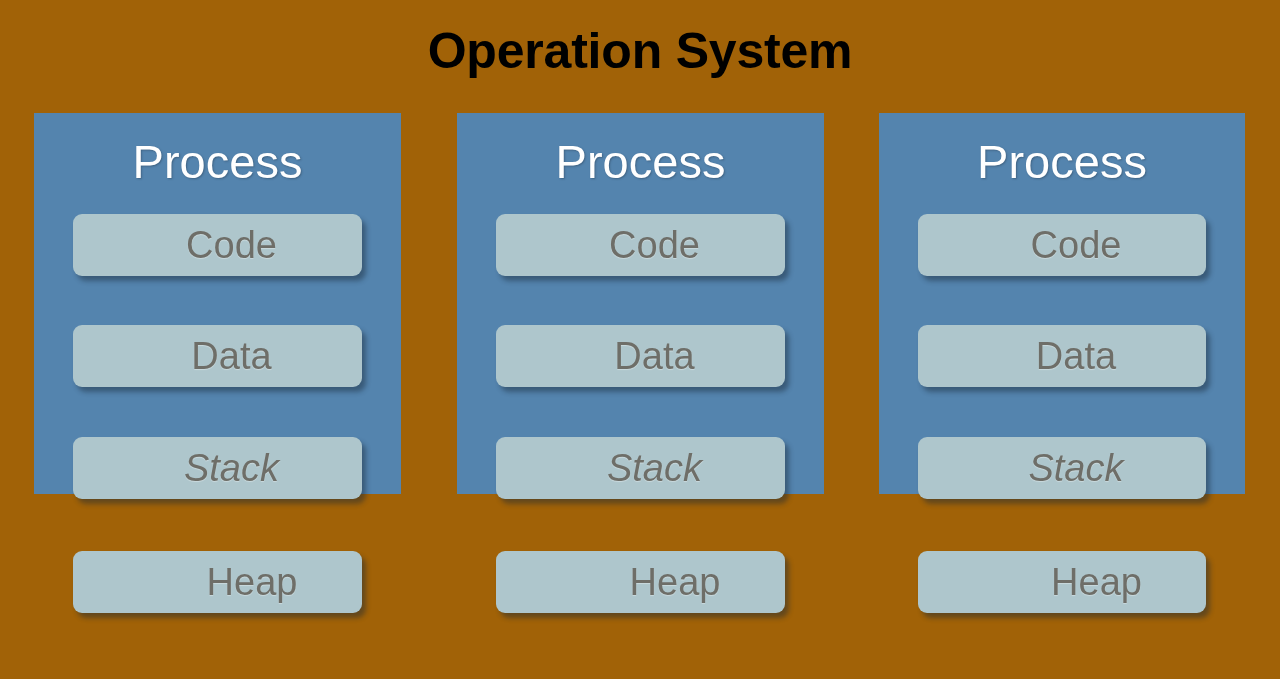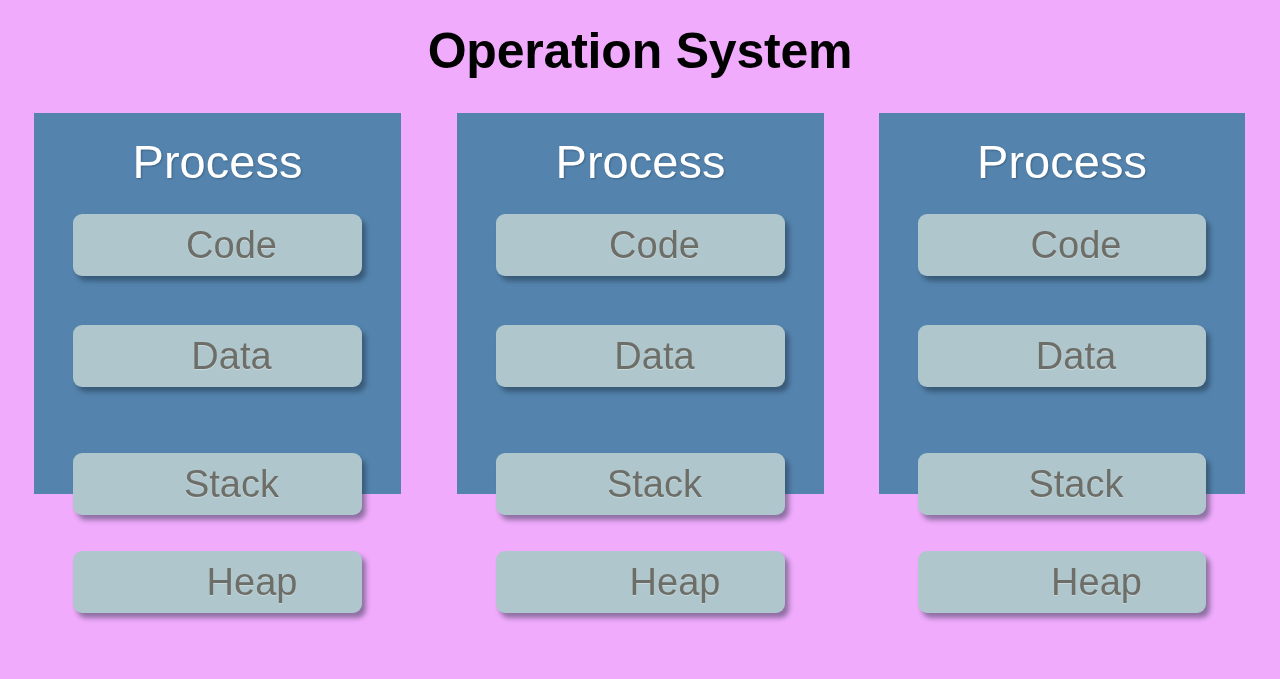--- a/index.html
+++ b/index.html
@@ -13,21 +13,21 @@
     overflow: hidden;
     background: #e9bdbc;
     font-family: "Liberation Sans", sans-serif;
     -webkit-font-smoothing: antialiased;
   }
 
   #canvas {
     position: relative;
     width: 1280px;
     height: 679px;
-    background: #f0abfc;
+    background: #a16207;
   }
 
   
   #diagram-title {
     position: absolute;
     left: 0;
     top: 19px;
     width: 1280px;
     text-align: center;
     font-size: 50px;
@@ -73,21 +73,21 @@
     background: #aec6cc;
     border-radius: 9px;
     box-shadow: 4px 5px 5px rgba(24, 40, 56, 0.45);
     display: flex;
     align-items: center;
     justify-content: center;
     box-sizing: border-box;
   }
   .segment-0 { top: 101px; }
   .segment-1 { top: 212px; }
-  .segment-2 { top: 340px; }
+  .segment-2 { top: 324px; font-style: italic; }
   .segment-3 { top: 438px; padding-left: 41px; }
 
   .segment-label {
     font-size: 38px;
     line-height: 44px;
     font-weight: 400;
     color: #6e6e68;
     text-shadow: 0 1px 1px rgba(255, 255, 255, 0.35);
     white-space: nowrap;
     user-select: none;

